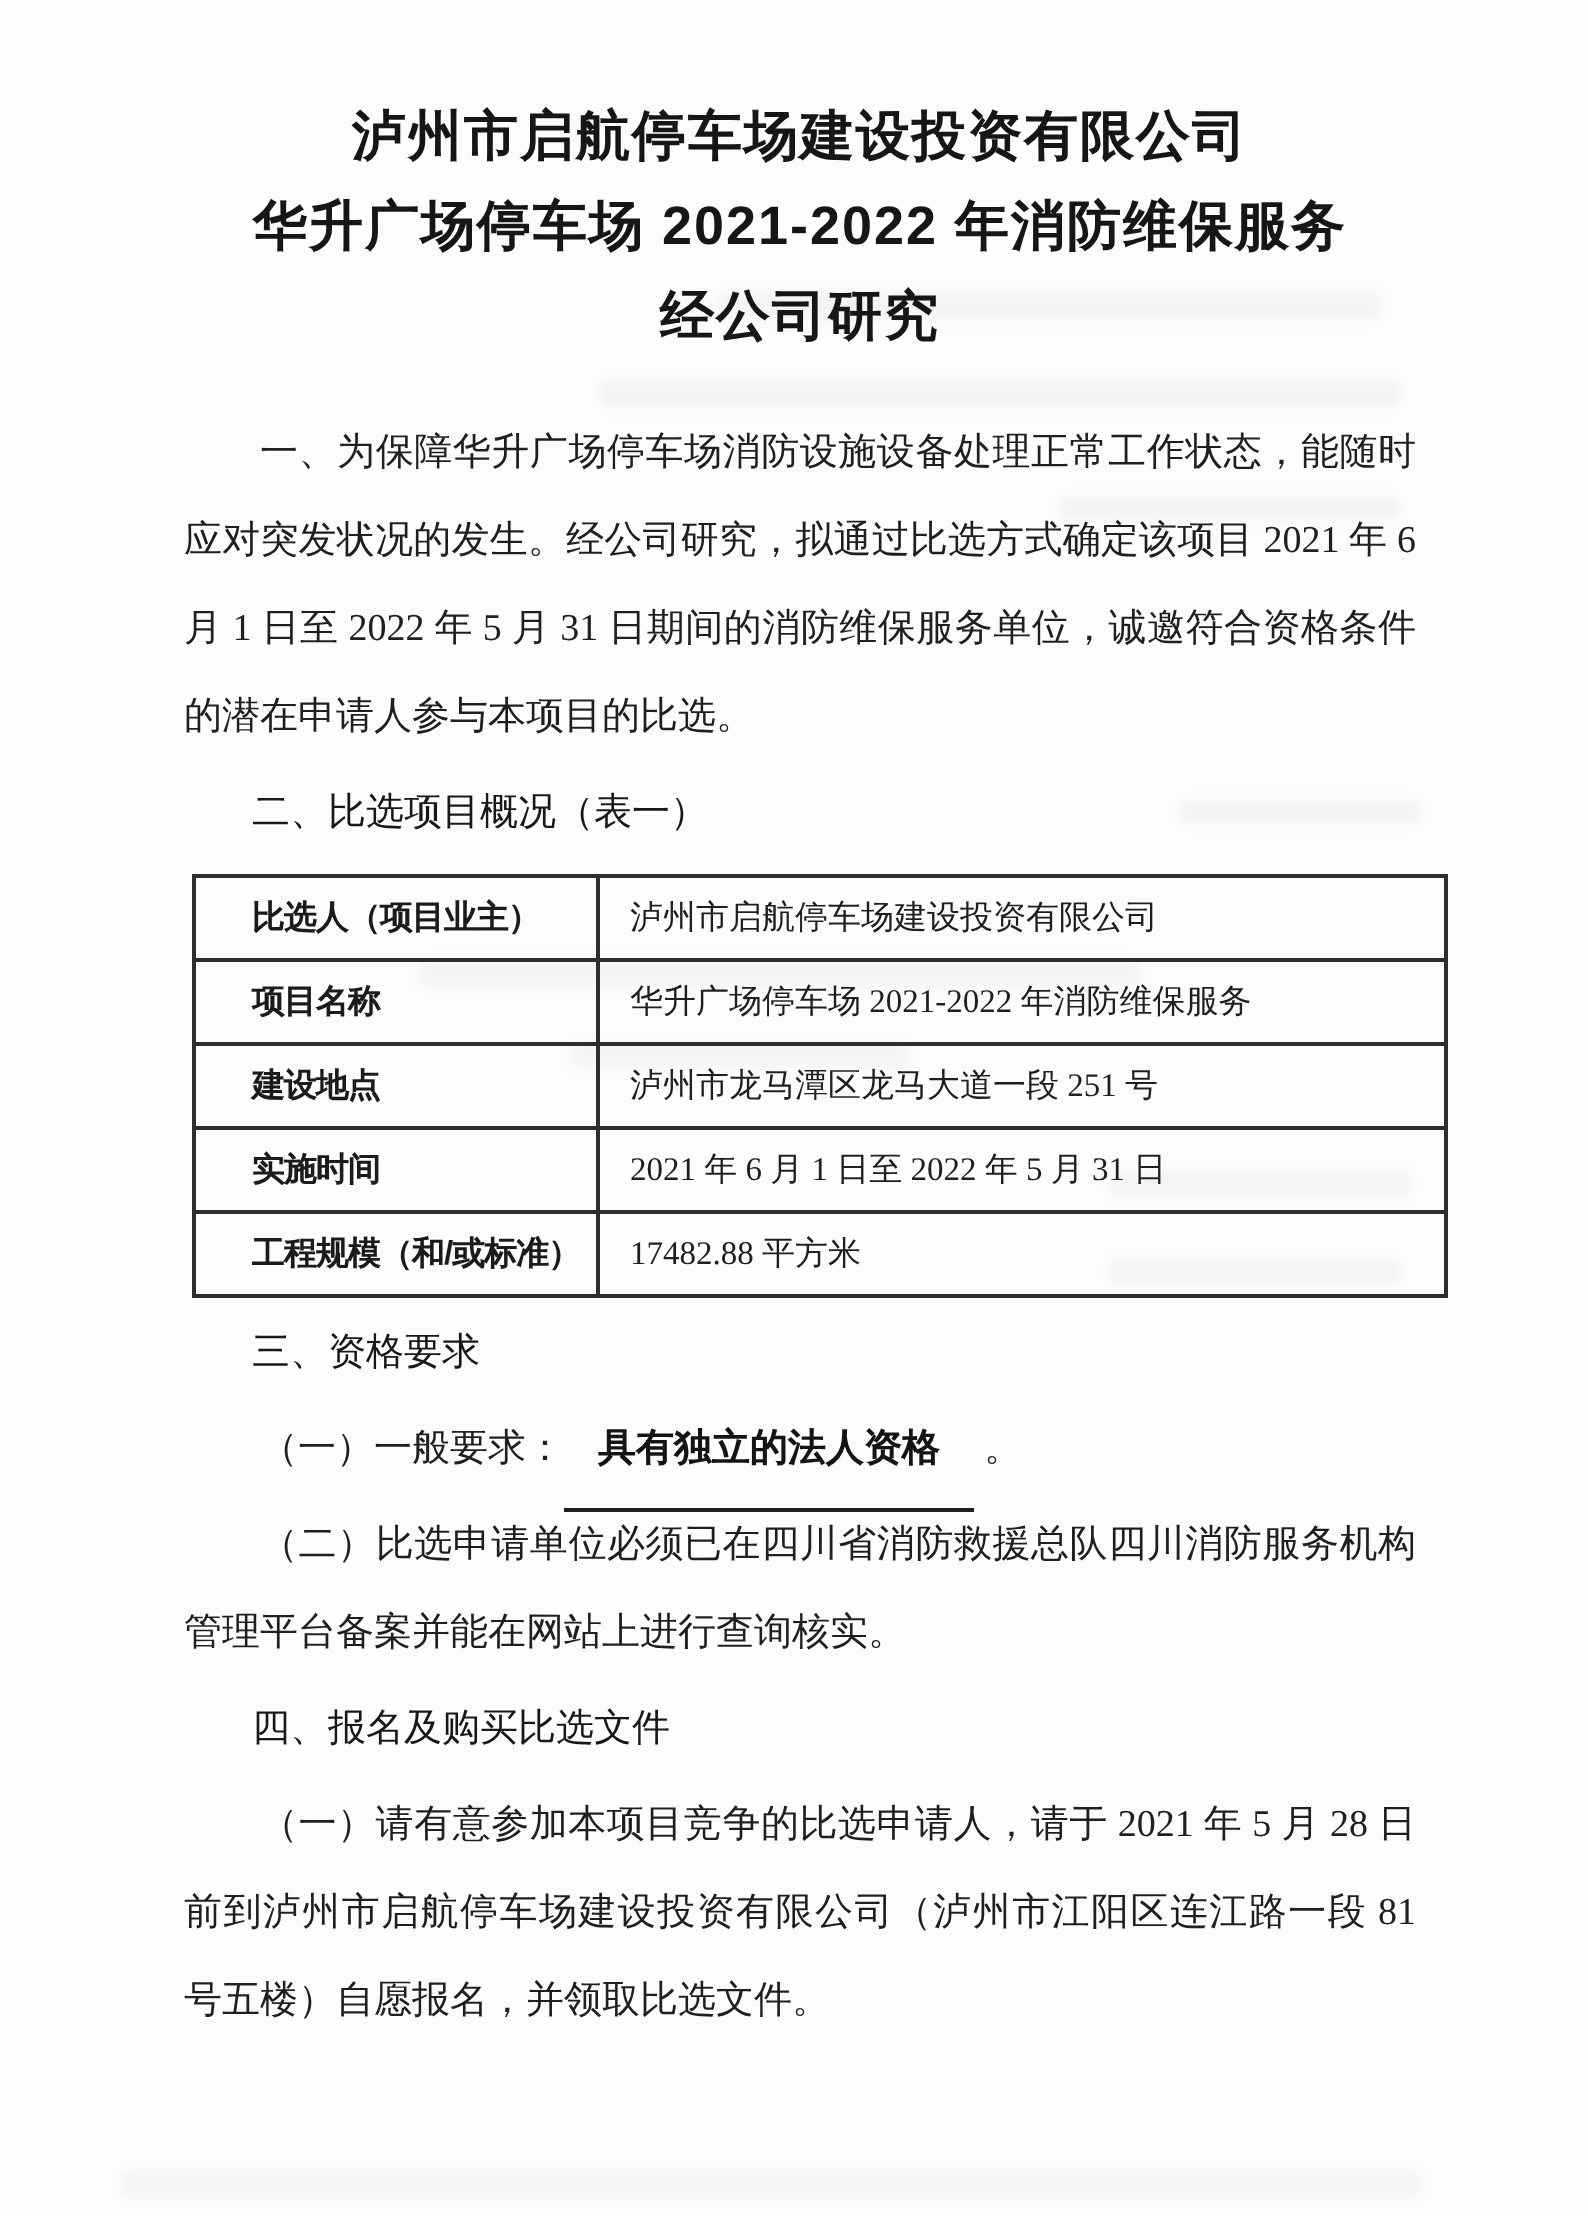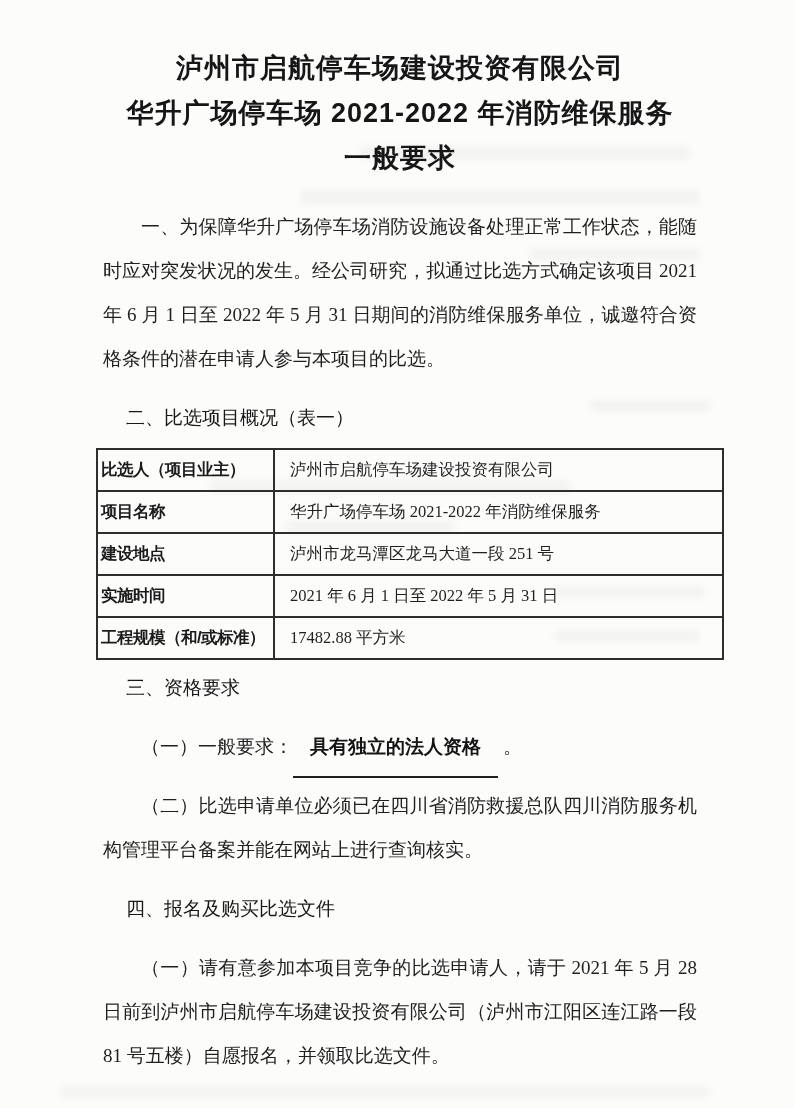--- a/index.html
+++ b/index.html
@@ -26,21 +26,21 @@
     text-align: center;
     font-family: "Liberation Sans", "DejaVu Sans", sans-serif;
     font-weight: bold;
     font-size: 27px;
     line-height: 45px;
     letter-spacing: 1px;
     color: #161616;
   }
   .doc-title .tline { display: block; }
   .para {
-    margin: 15px;
+    margin: 4px;
     font-family: "Liberation Serif", "DejaVu Serif", serif;
     font-size: 19px;
     line-height: 44px;
     text-align: justify;
     text-indent: 2em;
     color: #1f1f1f;
   }
   .first-para { margin-top: 24px; }
   .heading {
     margin: 0;
@@ -55,21 +55,21 @@
     border-collapse: collapse;
     table-layout: fixed;
     width: 628px;
     margin: 8px 0 6px 8px;
   }
   .info-table td {
     border: 2px solid #2e2e2e;
     height: 40px;
     font-size: 16.5px;
     vertical-align: middle;
-    padding: 0 4px 0 3px;
+    padding: 0 4px 0 28px;
     overflow: hidden;
   }
   td.lbl {
     width: 168px;
     font-family: "Liberation Sans", "DejaVu Sans", sans-serif;
     font-weight: bold;
     white-space: nowrap;
     letter-spacing: -0.5px;
     color: #1b1b1b;
   }
@@ -116,21 +116,21 @@
   <div class="artifact a6"></div>
   <div class="artifact a7"></div>
   <div class="artifact a8"></div>
   <div class="artifact a9"></div>
 
   <div class="content">
 
     <h1 class="doc-title">
       <span class="tline">泸州市启航停车场建设投资有限公司</span>
       <span class="tline">华升广场停车场 2021-2022 年消防维保服务</span>
-      <span class="tline">一般要求</span>
+      <span class="tline">经公司研究</span>
     </h1>
 
     <p class="para first-para">一、为保障华升广场停车场消防设施设备处理正常工作状态，能随时应对突发状况的发生。经公司研究，拟通过比选方式确定该项目 2021 年 6 月 1 日至 2022 年 5 月 31 日期间的消防维保服务单位，诚邀符合资格条件的潜在申请人参与本项目的比选。</p>
 
     <p class="heading">二、比选项目概况（表一）</p>
 
     <table class="info-table">
       <tbody>
         <tr>
           <td class="lbl">比选人（项目业主）</td>

